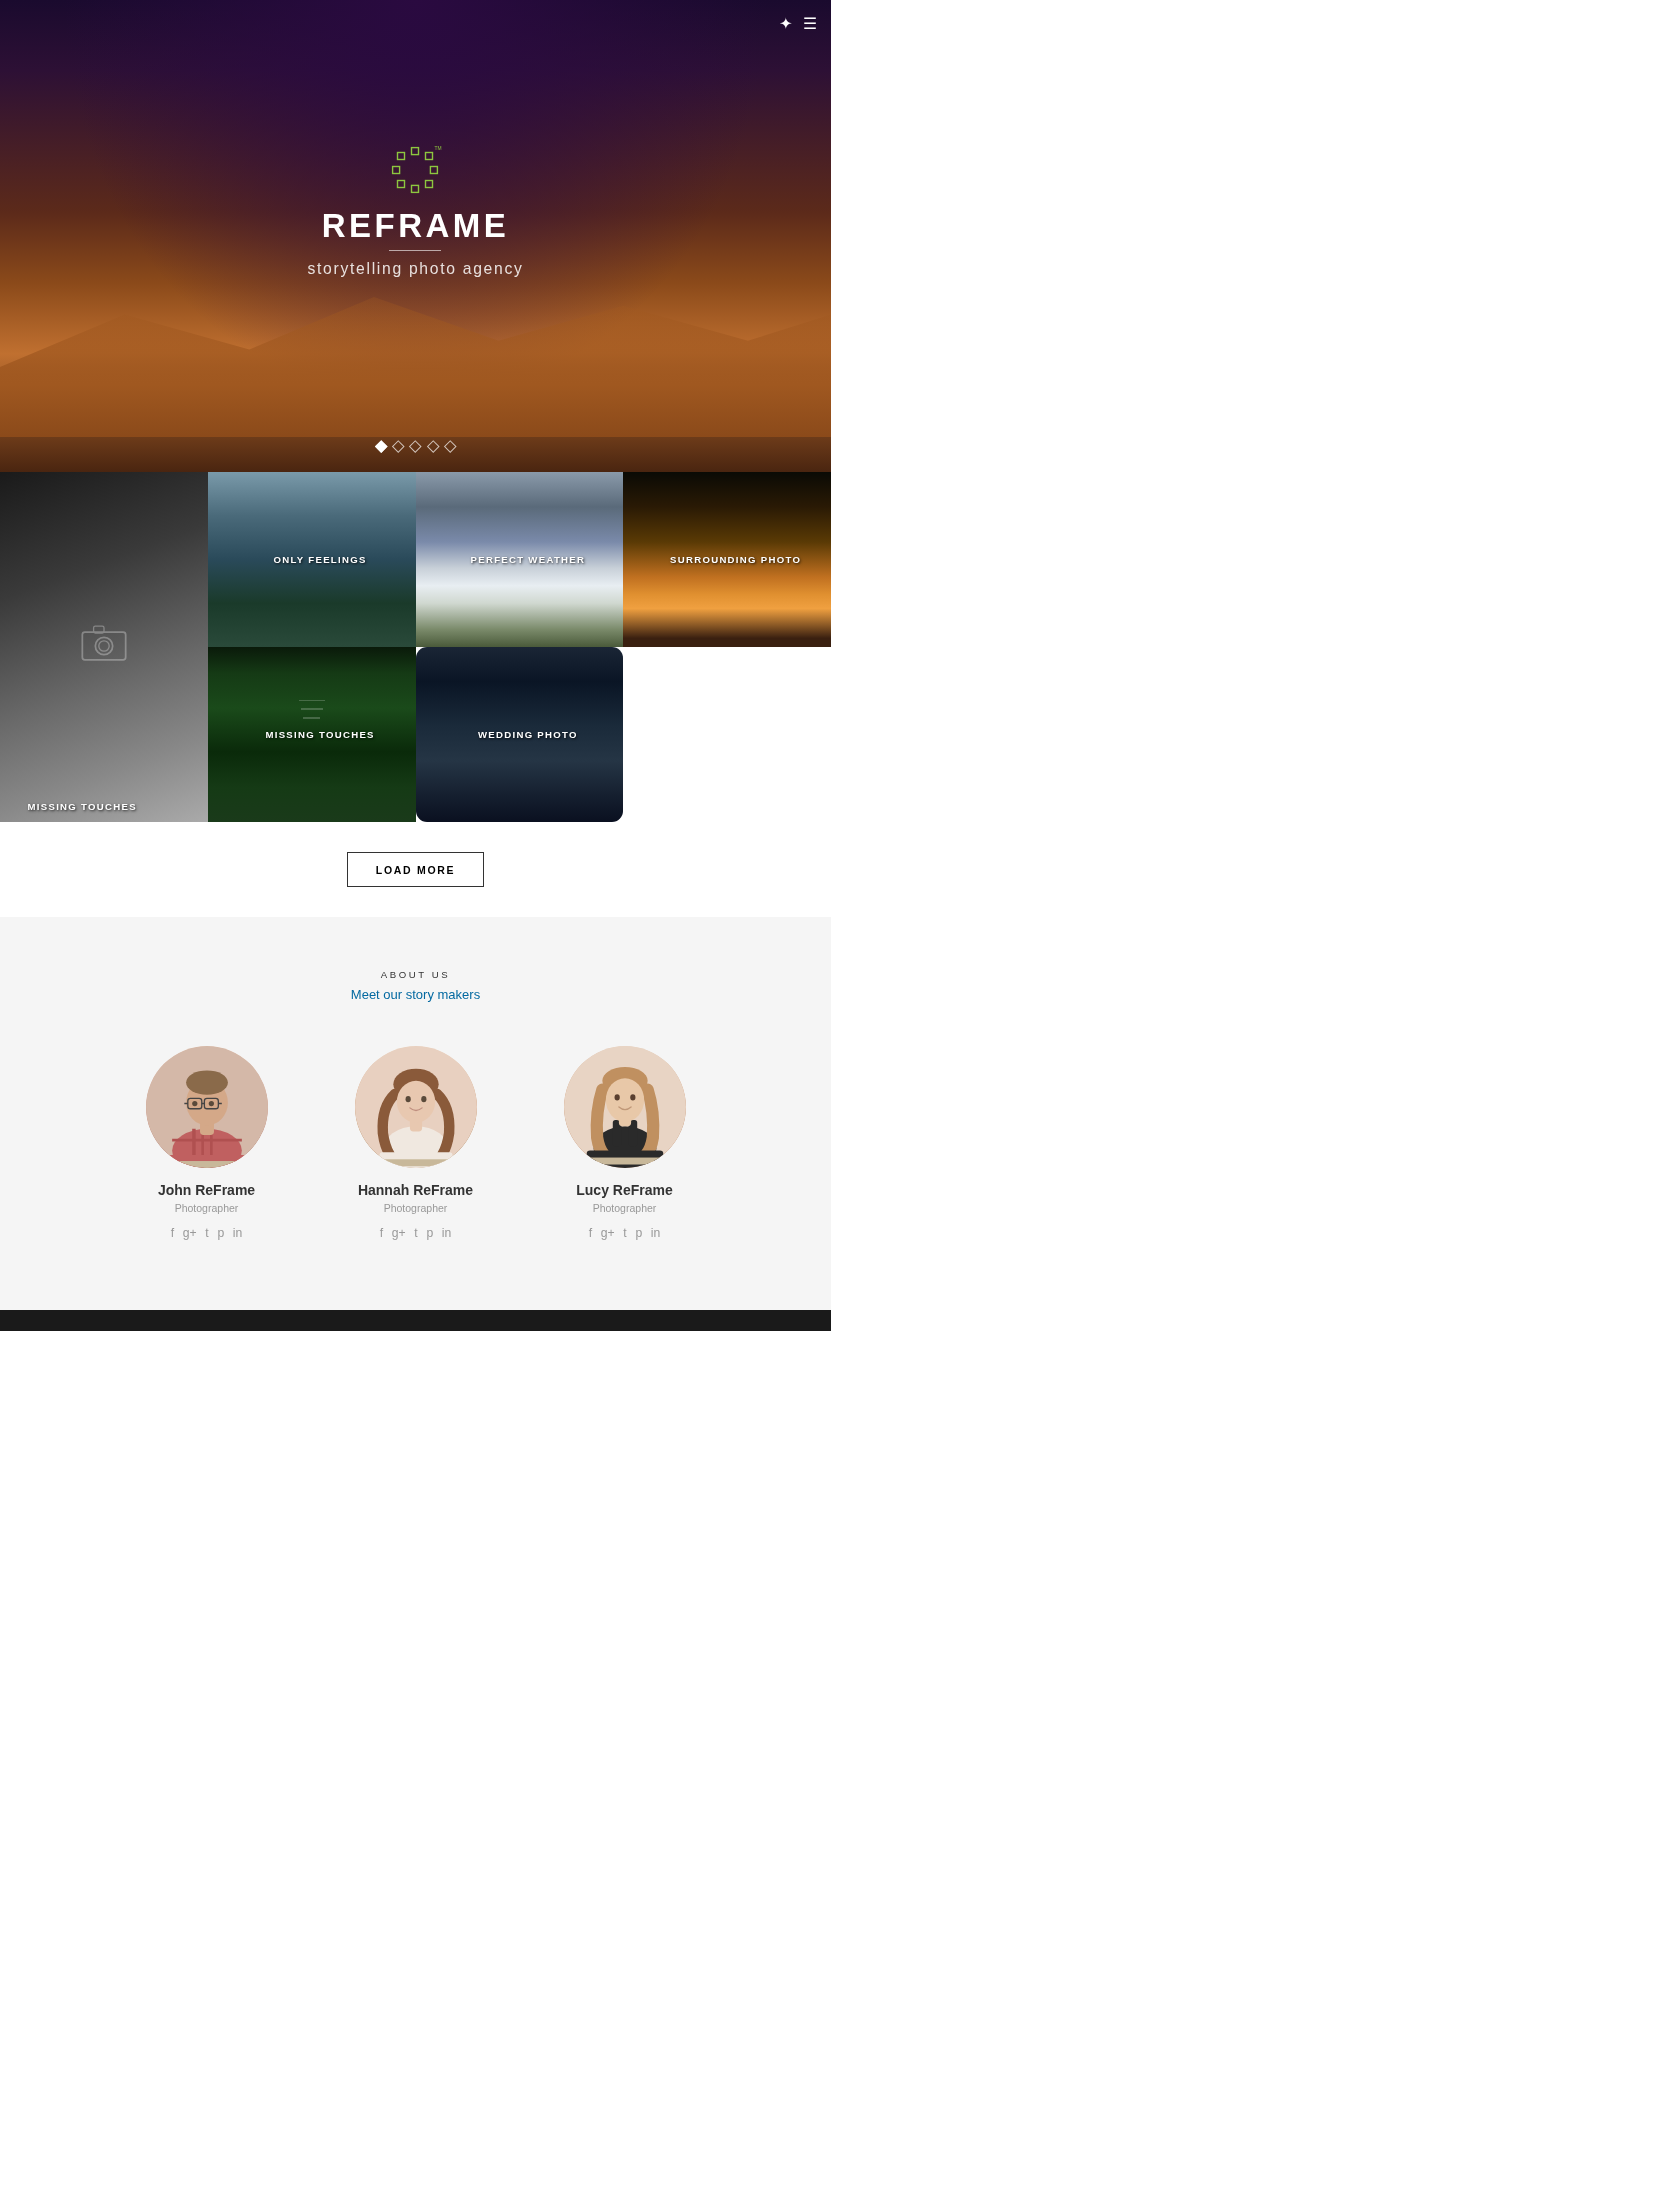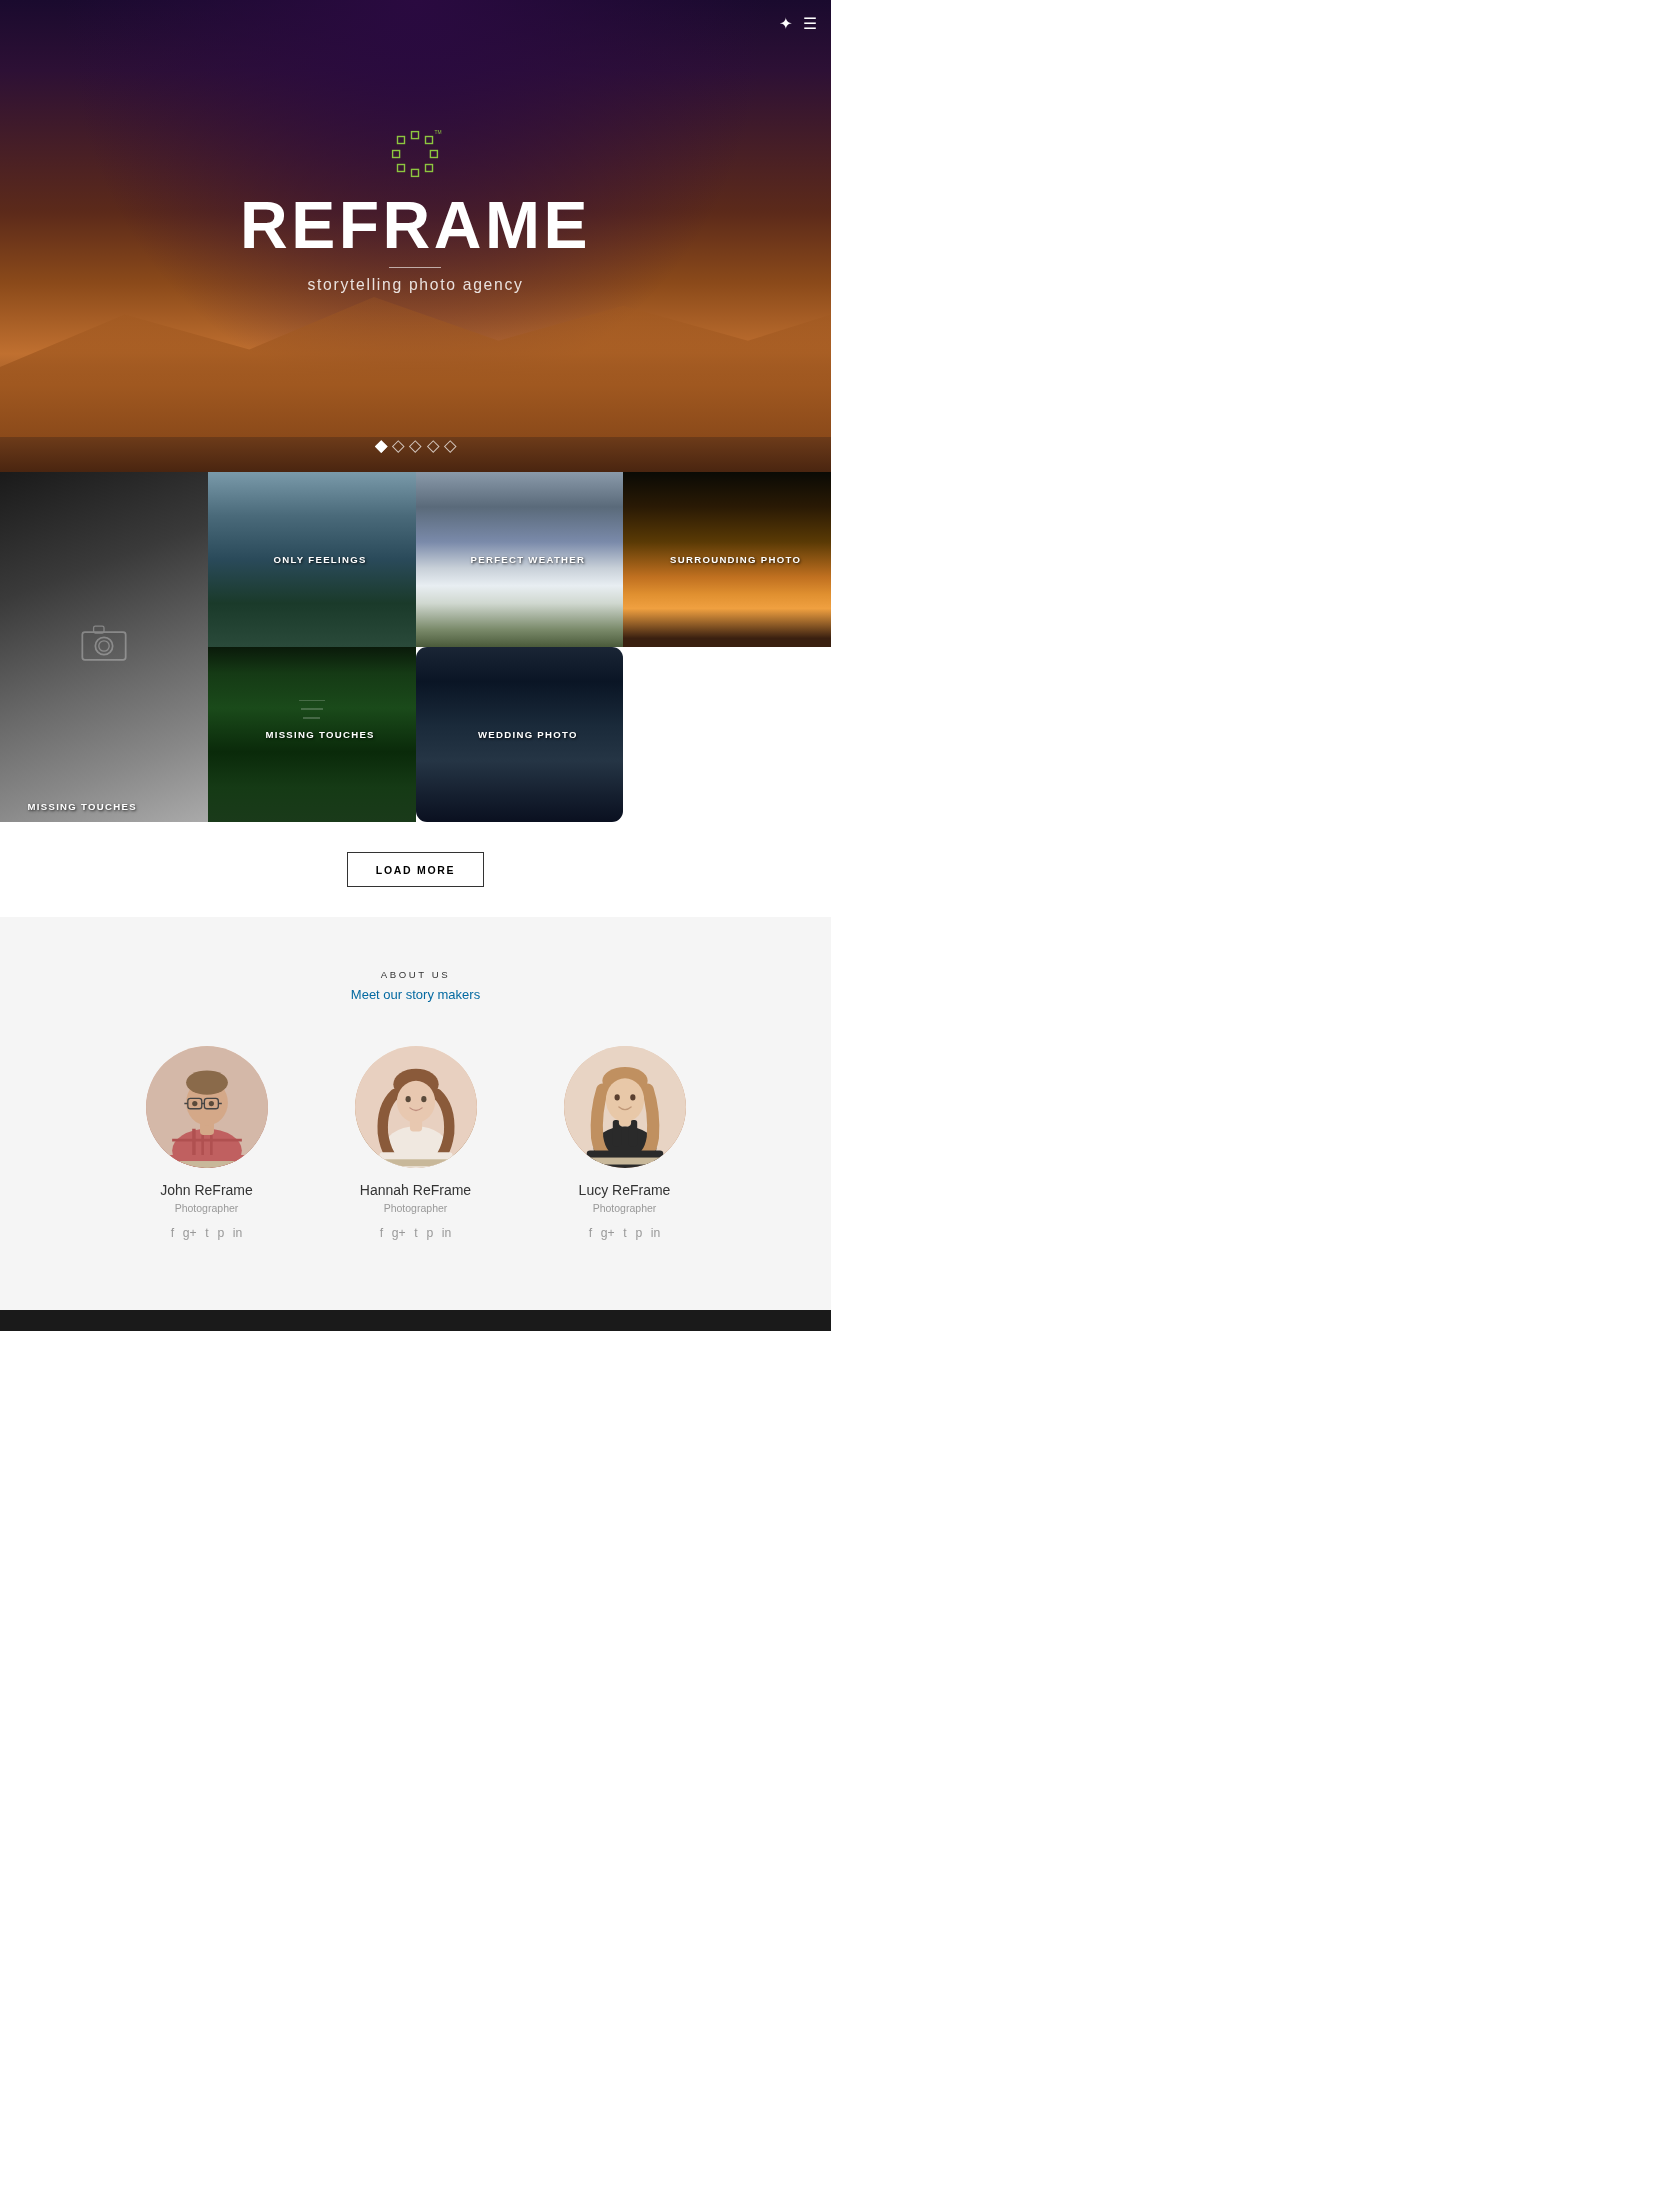--- a/index.html
+++ b/index.html
@@ -54,21 +54,21 @@
       margin-top: -52px;
     }
 
     .logo-svg {
       width: 56px;
       height: 56px;
       margin-bottom: 10.5px;
     }
 
     .brand-title {
-      font-size: 66px;
+      font-size: 33px;
       font-weight: 900;
       color: #fff;
       letter-spacing: 3.5px;
       text-transform: uppercase;
       line-height: 1;
     }
 
     .brand-divider {
       width: 52px;
       height: 0.9px;
@@ -238,21 +238,21 @@
     .member-avatar-hannah {
       background: linear-gradient(180deg, #f0e0d0 0%, #d4a888 40%, #c89870 60%, #b08860 80%);
     }
 
     .member-avatar-lucy {
       background: linear-gradient(180deg, #e8d4c4 0%, #d4a888 40%, #c89878 60%);
     }
 
     .member-name {
       font-size: 14px;
-      font-weight: 400;
+      font-weight: 700;
       color: #333;
       margin-bottom: 3.5px;
     }
 
     .member-role {
       font-size: 10.5px;
       color: #999;
       margin-bottom: 12.2px;
     }
 

